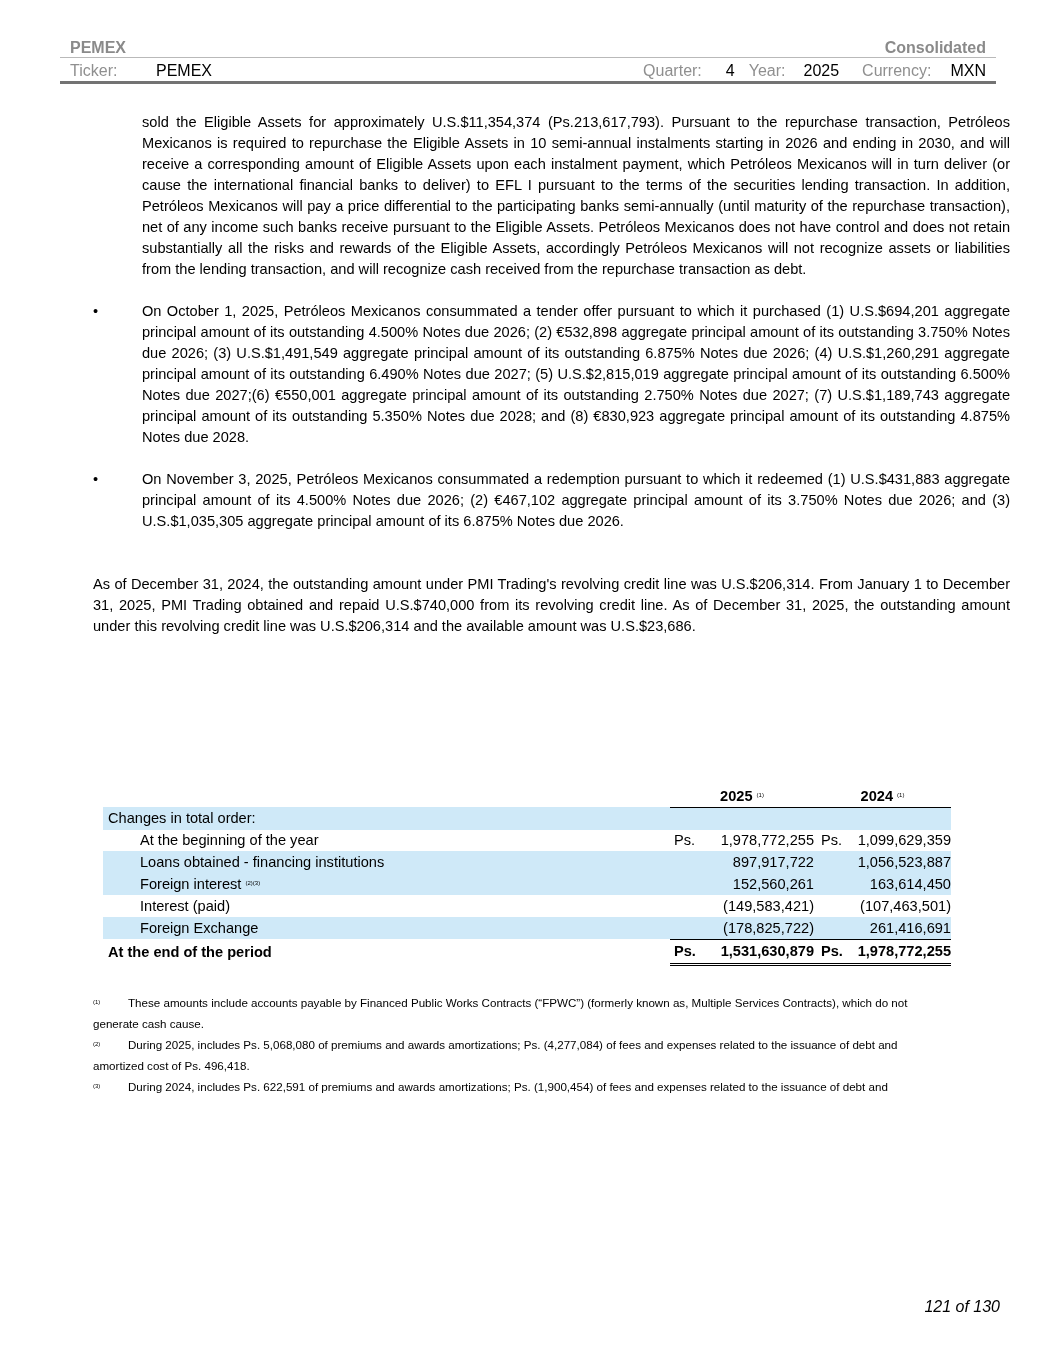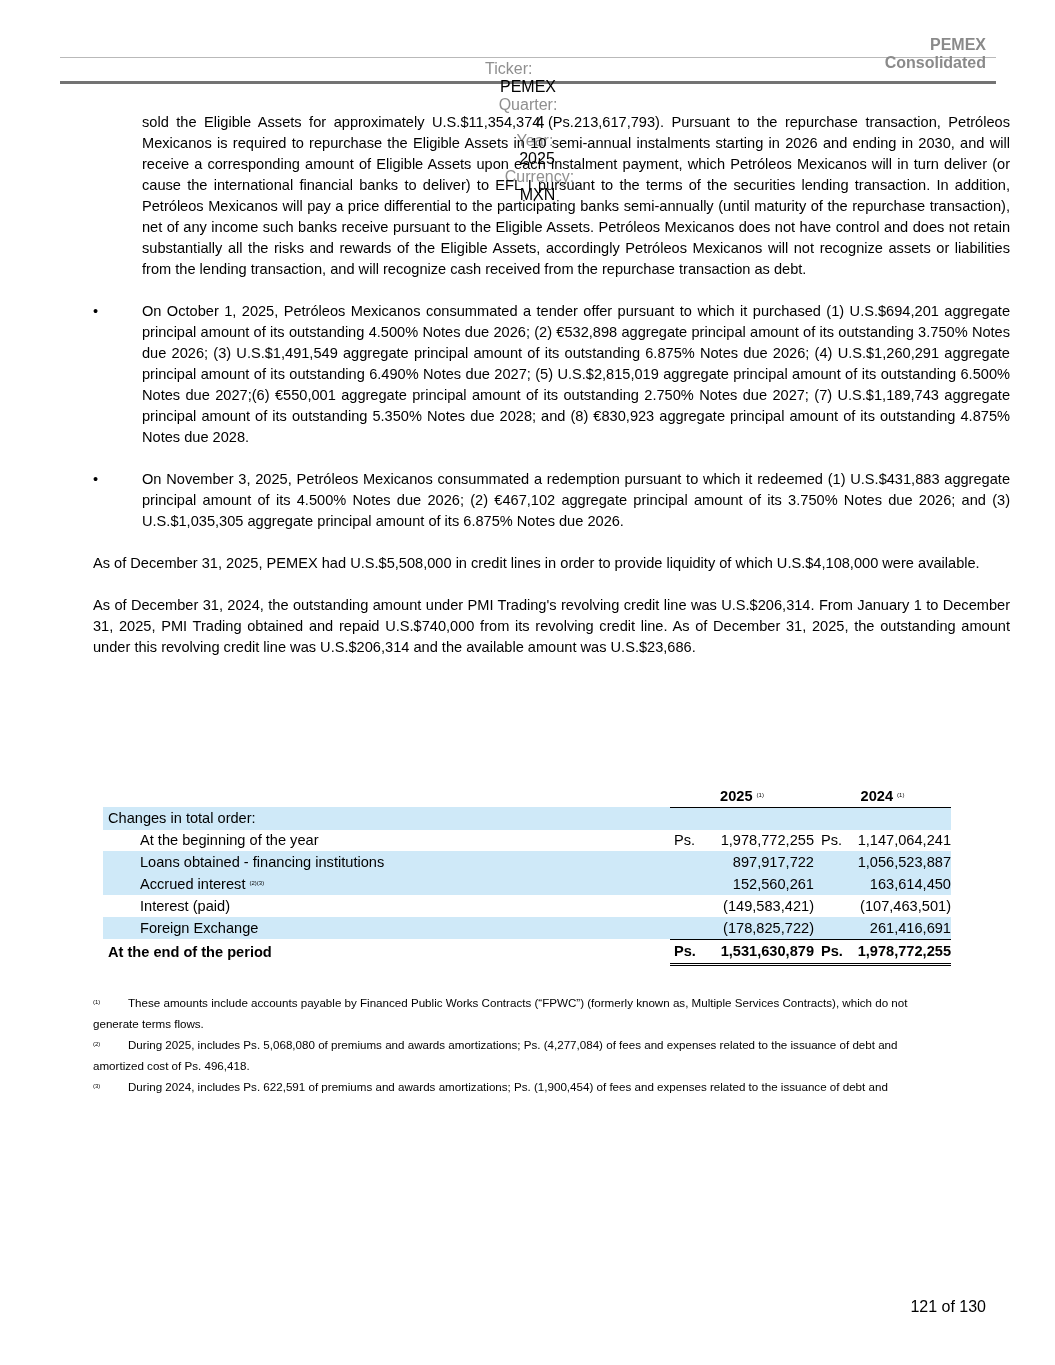--- a/index.html
+++ b/index.html
@@ -1,17 +1,17 @@
 <!DOCTYPE html>
 <html><head>
 <meta charset="utf-8">
 <style>
   html, body { margin: 0; padding: 0; background: #ffffff; }
   body { width: 1055px; height: 1365px; position: relative; overflow: hidden; font-family: "Liberation Sans", sans-serif; color: #000; }
-  .hdr { position: absolute; left: 60px; width: 936px; flex-direction: column; }
+  .hdr { position: absolute; left: 60px; width: 936px; }
   .hdr-top { top: 36px; height: 22px; display: flex; justify-content: space-between; align-items: flex-end; border-bottom: 1px solid #b9b9b9; padding: 0 10px; box-sizing: border-box; }
   .hdr-top span { font-weight: bold; color: #8a8a8a; font-size: 16px; }
   .hdr-bot { top: 60px; height: 24px; display: flex; align-items: center; border-bottom: 3px solid #737373; padding: 0 10px; box-sizing: border-box; font-size: 16px; }
   .hdr-bot .lbl { color: #8f8f8f; }
   .hdr-bot .val { color: #000; }
   .hdr-bot .spacer { flex: 1; }
   .content { position: absolute; left: 69px; width: 917px; top: 112px; font-family: "Liberation Sans", sans-serif; font-size: 14.6px; line-height: 21px; margin-left: 24px; }
   .content p { margin: 0; text-align: justify; }
   .indent { padding-left: 49px; }
   .bullet { display: flex; }
@@ -26,21 +26,21 @@
   table.debt .num { text-align: right; width: 110px; }
   table.debt .cur2 { width: 30px; text-align: left; padding-left: 7px; }
   table.debt .num2 { text-align: right; width: 100px; }
   tr.shade td { background: #cfe9f8; }
   tr.head td.yr { font-weight: bold; text-align: center; border-bottom: 1.5px solid #000; }
   sup.fn { font-size: 6px; vertical-align: 4px; font-weight: normal; }
   tr.total td { font-weight: bold; }
   tr.total td.tl { border-top: 1.5px solid #000; border-bottom: 3px double #000; }
   .footnotes { position: absolute; left: 93px; width: 893px; top: 992px; font-size: 11.6px; line-height: 21px; }
   .fnrow .mark { display: inline-block; width: 35px; font-size: 6px; vertical-align: 3px; }
-  .pagenum { position: absolute; right: 69px; top: 1298px; font-size: 16px; }
+  .pagenum { position: absolute; right: 55px; top: 1298px; font-size: 16px; font-style: italic; }
 </style>
 </head>
 <body>
 
 <div class="hdr hdr-top">
   <span>PEMEX</span>
   <span>Consolidated</span>
 </div>
 <div class="hdr hdr-bot">
   <span class="lbl" style="width:86px">Ticker:</span>
@@ -60,21 +60,20 @@
   <div class="bullet">
     <span class="dot">•</span>
     <span class="txt">On October 1, 2025, Petróleos Mexicanos consummated a tender offer pursuant to which it purchased (1) U.S.$694,201 aggregate principal amount of its outstanding 4.500% Notes due 2026; (2) €532,898 aggregate principal amount of its outstanding 3.750% Notes due 2026; (3) U.S.$1,491,549 aggregate principal amount of its outstanding 6.875% Notes due 2026; (4) U.S.$1,260,291 aggregate principal amount of its outstanding 6.490% Notes due 2027; (5) U.S.$2,815,019 aggregate principal amount of its outstanding 6.500% Notes due 2027;(6) €550,001 aggregate principal amount of its outstanding 2.750% Notes due 2027; (7) U.S.$1,189,743 aggregate principal amount of its outstanding 5.350% Notes due 2028; and (8) €830,923 aggregate principal amount of its outstanding 4.875% Notes due 2028.</span>
   </div>
   <div class="gap"></div>
   <div class="bullet">
     <span class="dot">•</span>
     <span class="txt">On November 3, 2025, Petróleos Mexicanos consummated a redemption pursuant to which it redeemed (1) U.S.$431,883 aggregate principal amount of its 4.500% Notes due 2026; (2) €467,102 aggregate principal amount of its 3.750% Notes due 2026; and (3) U.S.$1,035,305 aggregate principal amount of its 6.875% Notes due 2026.</span>
   </div>
   <div class="gap"></div>
-  <p>As of December 31, 2025, PEMEX had U.S.$5,508,000 in credit lines in order to provide liquidity of which U.S.$4,108,000 were available.</p>
   <div class="gap"></div>
   <p>As of December 31, 2024, the outstanding amount under PMI Trading's revolving credit line was U.S.$206,314. From January 1 to December 31, 2025, PMI Trading obtained and repaid U.S.$740,000 from its revolving credit line. As of December 31, 2025, the outstanding amount under this revolving credit line was U.S.$206,314 and the available amount was U.S.$23,686.</p>
   <div class="gap"></div>
 </div>
 
 <table class="debt">
   <colgroup>
     <col>
     <col style="width:34px">
       <col style="width:110px">
@@ -92,31 +91,31 @@
     <td></td>
         <td></td>
         <td></td>
         <td></td>
   </tr>
   <tr>
     <td class="sub">At the beginning of the year</td>
     <td class="cur">Ps.</td>
     <td class="num">1,978,772,255</td>
     <td class="cur2">Ps.</td>
-    <td class="num2">1,147,064,241</td>
+    <td class="num2">1,099,629,359</td>
   </tr>
   <tr class="shade">
     <td class="sub">Loans obtained - financing institutions</td>
     <td></td>
     <td class="num">897,917,722</td>
     <td></td>
     <td class="num2">1,056,523,887</td>
   </tr>
   <tr class="shade">
-    <td class="sub"><span>Accrued interest</span> <sup class="fn">(2)(3)</sup></td>
+    <td class="sub"><span>Foreign interest</span> <sup class="fn">(2)(3)</sup></td>
     <td></td>
     <td class="num">152,560,261</td>
     <td></td>
     <td class="num2">163,614,450</td>
   </tr>
   <tr>
     <td class="sub">Interest (paid)</td>
     <td></td>
     <td class="num">(149,583,421)</td>
     <td></td>
@@ -136,21 +135,21 @@
     <td class="cur2 tl">Ps.</td>
     <td class="num2 tl">1,978,772,255</td>
   </tr>
 </tbody>
   </table>
 
 <div class="footnotes">
   <div class="fnrow">
     <span class="mark">(1)</span><span>These amounts include accounts payable by Financed Public Works Contracts (“FPWC”) (formerly known as, Multiple Services Contracts), which do not</span>
   </div>
-  <div class="fnrow cont">generate terms flows.</div>
+  <div class="fnrow cont">generate cash cause.</div>
   <div class="fnrow">
     <span class="mark">(2)</span><span>During 2025, includes Ps. 5,068,080 of premiums and awards amortizations; Ps. (4,277,084) of fees and expenses related to the issuance of debt and</span>
   </div>
   <div class="fnrow cont">amortized cost of Ps. 496,418.</div>
   <div class="fnrow">
     <span class="mark">(3)</span><span>During 2024, includes Ps. 622,591 of premiums and awards amortizations; Ps. (1,900,454) of fees and expenses related to the issuance of debt and</span>
   </div>
 </div>
 
 <div class="pagenum">121 of 130</div>

